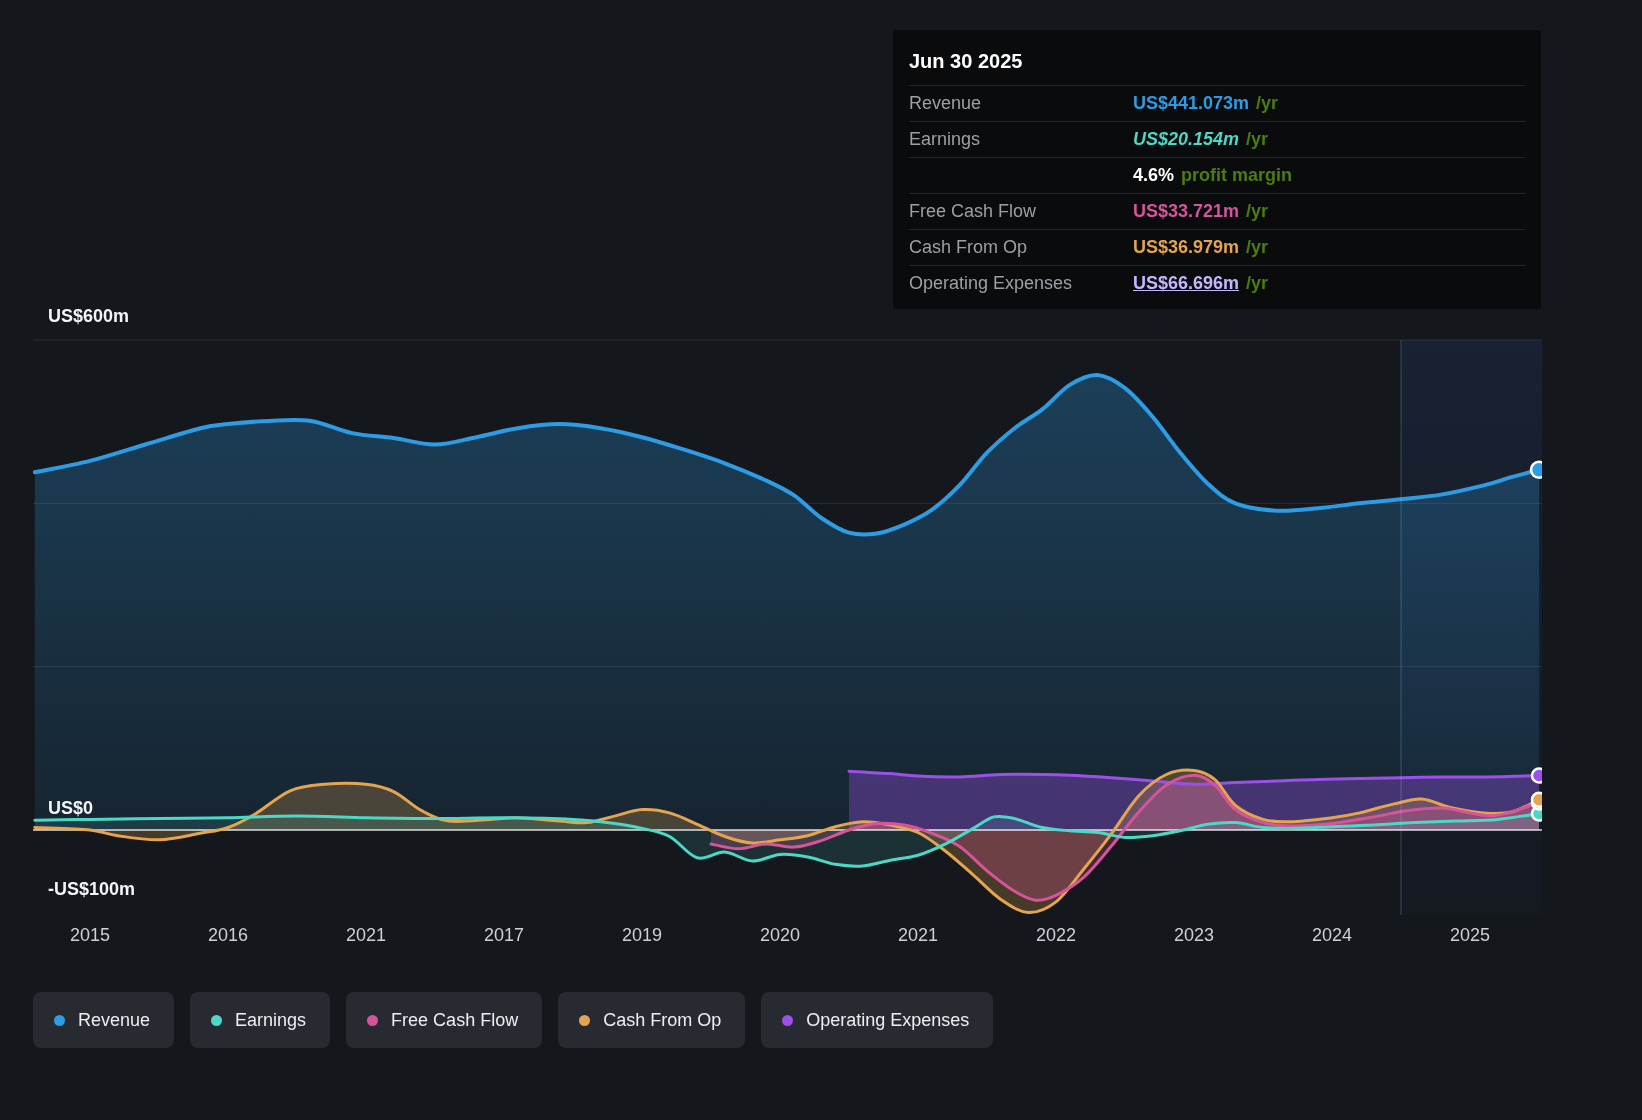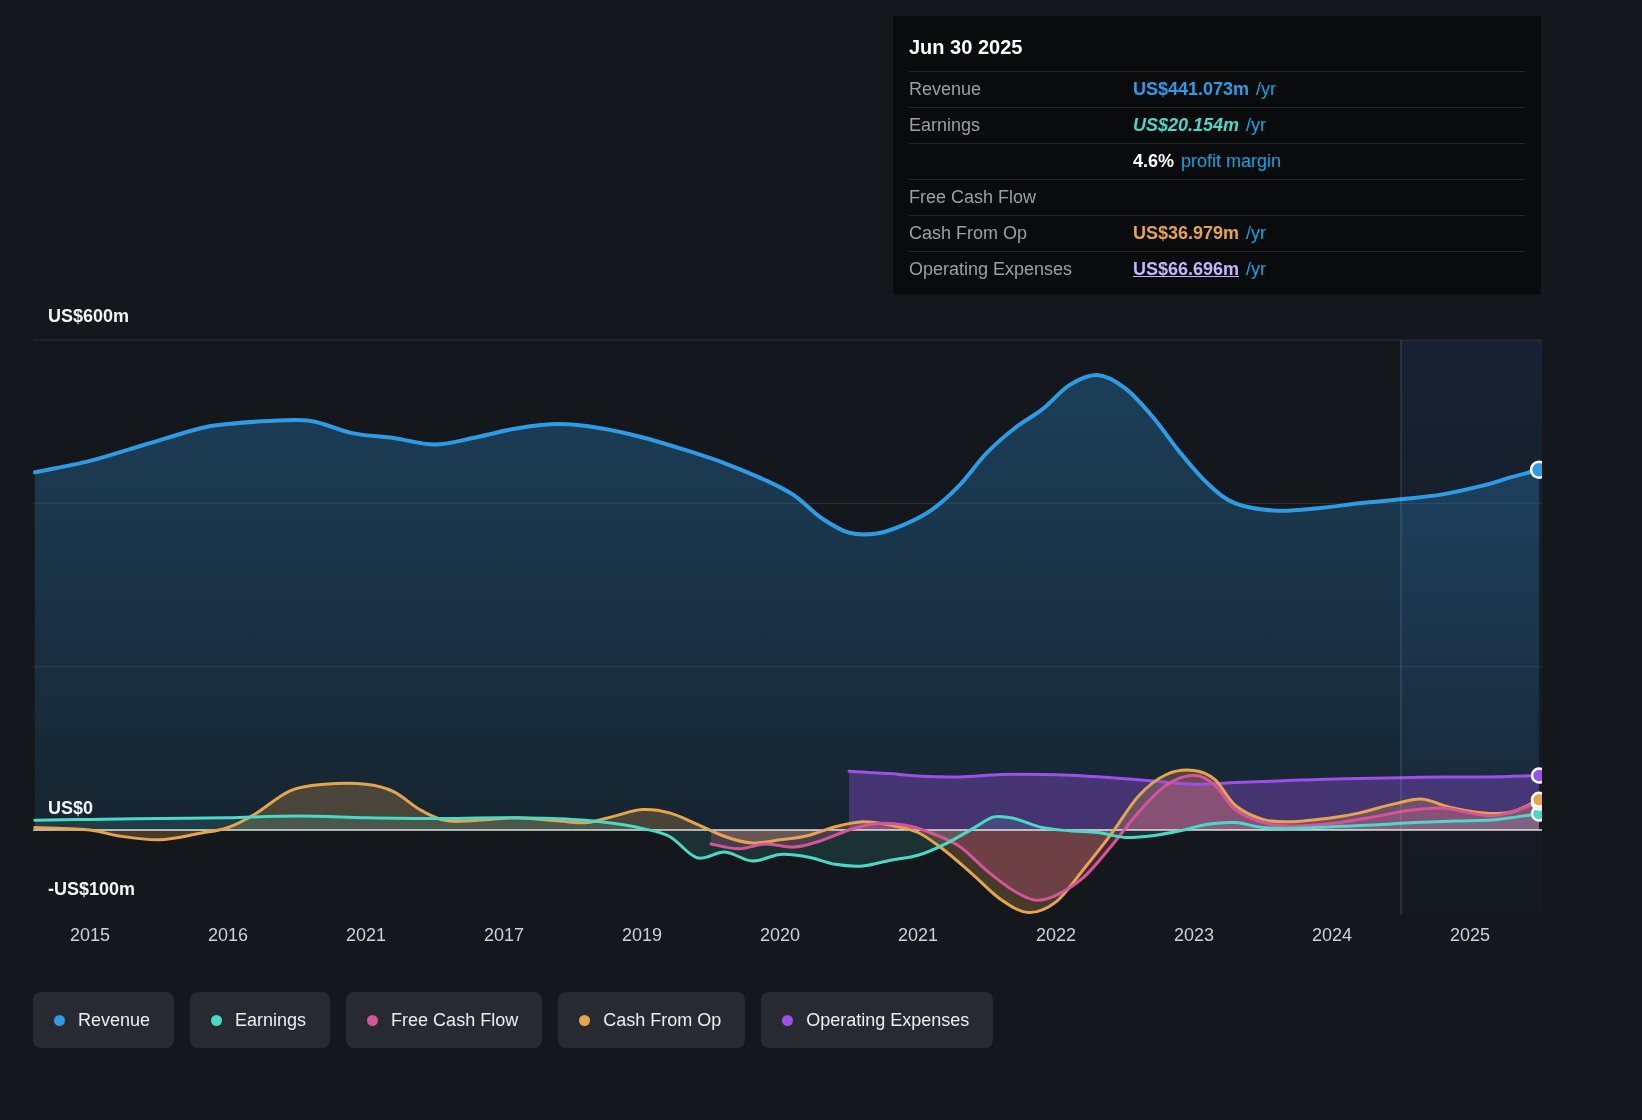--- a/index.html
+++ b/index.html
@@ -18,35 +18,35 @@
   .yl-top{top:306px;}
   .yl-zero{top:798px;}
   .yl-neg{top:879px;}
   #x-axis{position:absolute;left:0;top:0;width:1583px;height:1120px;z-index:3;pointer-events:none;}
   .x-label{
     position:absolute;top:925px;width:60px;text-align:center;
     font-size:18px;font-weight:500;color:#cdd1d7;
   }
   
   .tooltip{
-    position:absolute;left:893px;top:16px;width:648px;box-sizing:border-box;
+    position:absolute;left:893px;top:30px;width:648px;box-sizing:border-box;
     background:#0a0b0d;border-radius:2px;padding:10px 16px 8px 16px;z-index:5;
   }
   .tt-title{
     font-size:20px;font-weight:700;color:#ffffff;
     padding:10px 0 12px 0;border-bottom:1px solid #232629;
   }
   .tt-row{
     display:grid;grid-template-columns:224px 1fr;align-items:baseline;
     padding:7px 0;border-bottom:1px solid #232629;font-size:18px;
   }
   .tt-row:last-child{border-bottom:none;}
   .tt-label{color:#9aa0a6;font-weight:400;}
   .tt-val b{font-weight:700;font-style:normal;}
-  .tt-val i{font-style:normal;color:#0ea5e9;font-weight:400;margin-left:7px;}
+  .tt-val i{font-style:normal;color:#4d7c0f;font-weight:700;margin-left:7px;}
   .tt-val .white{color:#ffffff;}
   
   .legend{
     position:absolute;left:33px;top:992px;display:flex;gap:16px;z-index:4;
   }
   .legend-pill{
     display:inline-flex;align-items:center;gap:13px;height:56px;
     padding:0 24px 0 21px;background:#272b31;border-radius:8px;
     font-size:18px;font-weight:500;color:#eceef1;cursor:pointer;
   }
@@ -125,20 +125,21 @@
     <span class="tt-val"><b style="color: rgb(75, 216, 197); font-style: italic;">US$20.154m</b><i>/yr</i></span>
   </div>
 
   <div class="tt-row">
     <span class="tt-label"></span>
     <span class="tt-val"><b class="white">4.6%</b><i>profit margin</i></span>
   </div>
 
   <div class="tt-row">
     <span class="tt-label">Free Cash Flow</span>
+    <span class="tt-val"><b style="color: rgb(214, 84, 154);">US$33.721m</b><i>/yr</i></span>
   </div>
 
   <div class="tt-row">
     <span class="tt-label">Cash From Op</span>
     <span class="tt-val"><b style="color: rgb(229, 164, 78);">US$36.979m</b><i>/yr</i></span>
   </div>
 
   <div class="tt-row">
     <span class="tt-label">Operating Expenses</span>
     <span class="tt-val"><b style="color: #c4b5fd; text-decoration: underline;">US$66.696m</b><i>/yr</i></span>

